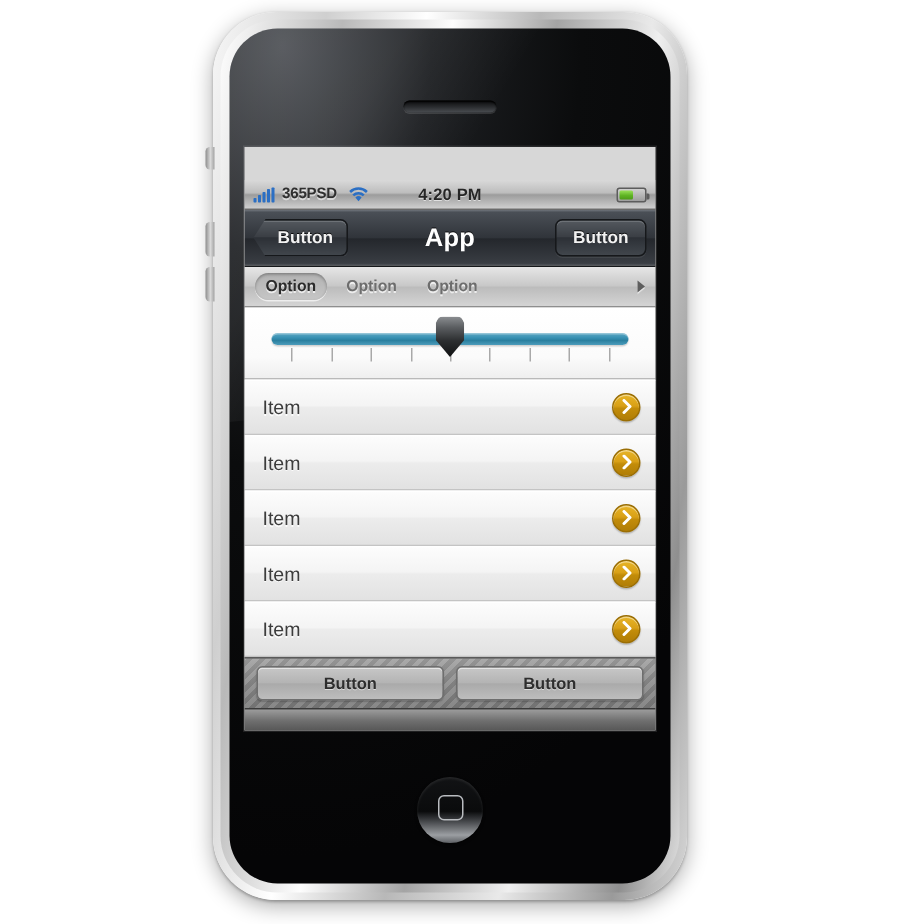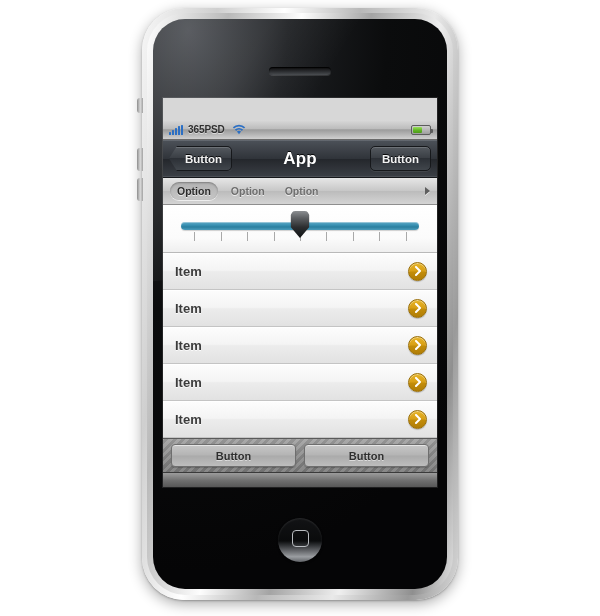--- a/index.html
+++ b/index.html
@@ -347,21 +347,21 @@
     padding: 0 10px 0 12px;
     box-sizing: border-box;
     background: linear-gradient(180deg, #fdfdfd 0%, #f4f4f4 48%,
                                 #ececec 52%, #e2e2e2 100%);
     border-bottom: 1px solid #c4c4c4;
     box-shadow: inset 0 1px 0 rgba(255,255,255,0.95);
     cursor: pointer;
   }
   .row-label {
     font-size: 13px;
-    font-weight: bold;
+    font-weight: normal;
     color: #3c3c3c;
     text-shadow: 0 1px 0 rgba(255,255,255,0.8);
   }
   .chev {
     margin-left: auto;
     width: 19px;
     height: 19px;
     border-radius: 50%;
     background: linear-gradient(180deg, #e7b528 0%, #d9a016 45%,
                                 #c28c09 55%, #b07d06 100%);
@@ -481,20 +481,21 @@
         <span class="carrier">365PSD</span>
         <span class="wifi">
           <svg width="14" height="11" viewBox="0 0 14 11">
             <path d="M7 10.2 L4.9 7.6 A3.3 3.3 0 0 1 9.1 7.6 Z" fill="#2b6fc4"></path>
             <path d="M2.9 5.6 A5.9 5.9 0 0 1 11.1 5.6 L9.9 6.9 A4.2 4.2 0 0 0 4.1 6.9 Z" fill="#2b6fc4"></path>
             <path d="M0.8 3.3 A8.9 8.9 0 0 1 13.2 3.3 L12.0 4.6 A7.2 7.2 0 0 0 2.0 4.6 Z" fill="#2b6fc4"></path>
           </svg>
         </span>
       </div>
 
+      <div class="sb-time">4:20 PM</div>
 
       <div class="sb-right">
         <span class="battery">
           <span class="fill"></span>
         </span>
       </div>
     </div>
 
     <div class="navbar">
       <div class="nav-btn back">Button</div>

